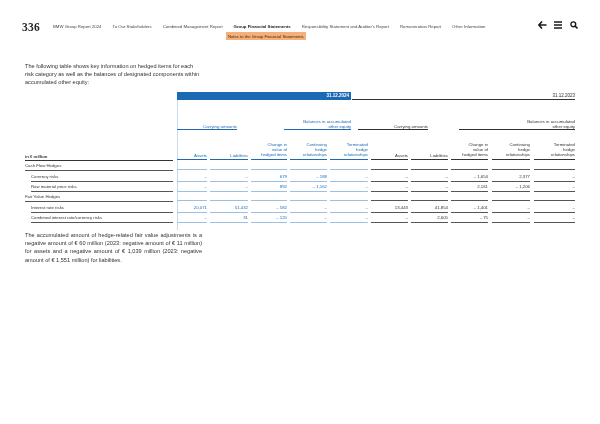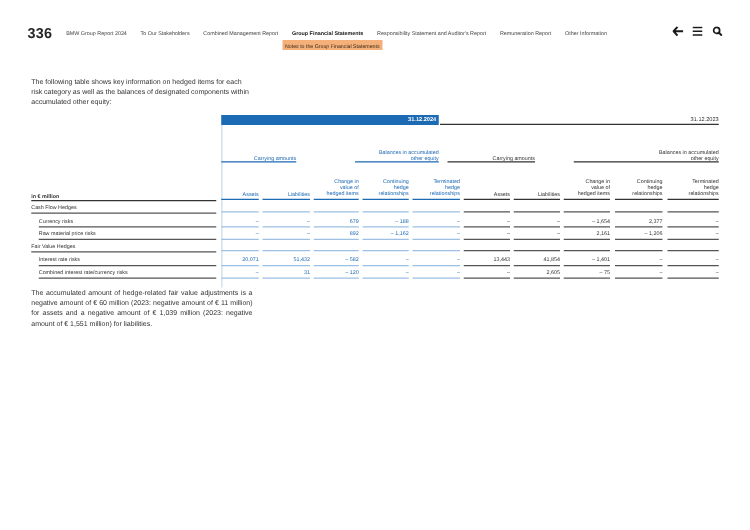--- a/index.html
+++ b/index.html
@@ -1,20 +1,20 @@
 <!DOCTYPE html>
 <html><head>
 <meta charset="utf-8">
 <style>
   * { box-sizing: border-box; margin: 0; padding: 0; }
   html, body { width: 600px; height: 424px; background: #ffffff; overflow: hidden; }
   body { font-family: "Liberation Sans", sans-serif; color: #262626; position: relative; }
 
   
-  .page-num { position: absolute; left: 22px; top: 21px; font-size: 11.5px; font-weight: bold; color: #262626; letter-spacing: 0.2px; }
+  .page-num { position: absolute; left: 22px; top: 21px; font-size: 11.5px; font-weight: bold; color: #262626; letter-spacing: 0.2px; font-family: Liberation Serif, serif; }
   .nav { position: absolute; left: 53px; top: 24px; display: flex; font-size: 4.3px; color: #444; white-space: nowrap; }
   .nav .nav-item { margin-right: 11px; cursor: pointer; }
   .nav .nav-item.active { font-weight: bold; color: #1a1a1a; }
   .subnav { position: absolute; left: 226px; top: 32px; background: #f5b07a; color: #3a2a1a; font-size: 4.2px; padding: 1.5px 2px; white-space: nowrap; }
   .tools { position: absolute; left: 537px; top: 20px; display: flex; gap: 6px; align-items: center; }
   .tools .tool { width: 10px; height: 10px; display: flex; align-items: center; justify-content: center; cursor: pointer; }
 
   
   .intro { position: absolute; left: 25px; top: 62px; width: 175px; font-size: 5.6px; line-height: 8px; color: #333; }
   .outro { position: absolute; left: 25px; top: 231px; width: 177px; font-size: 5.6px; line-height: 8.2px; color: #333; text-align: justify; }

